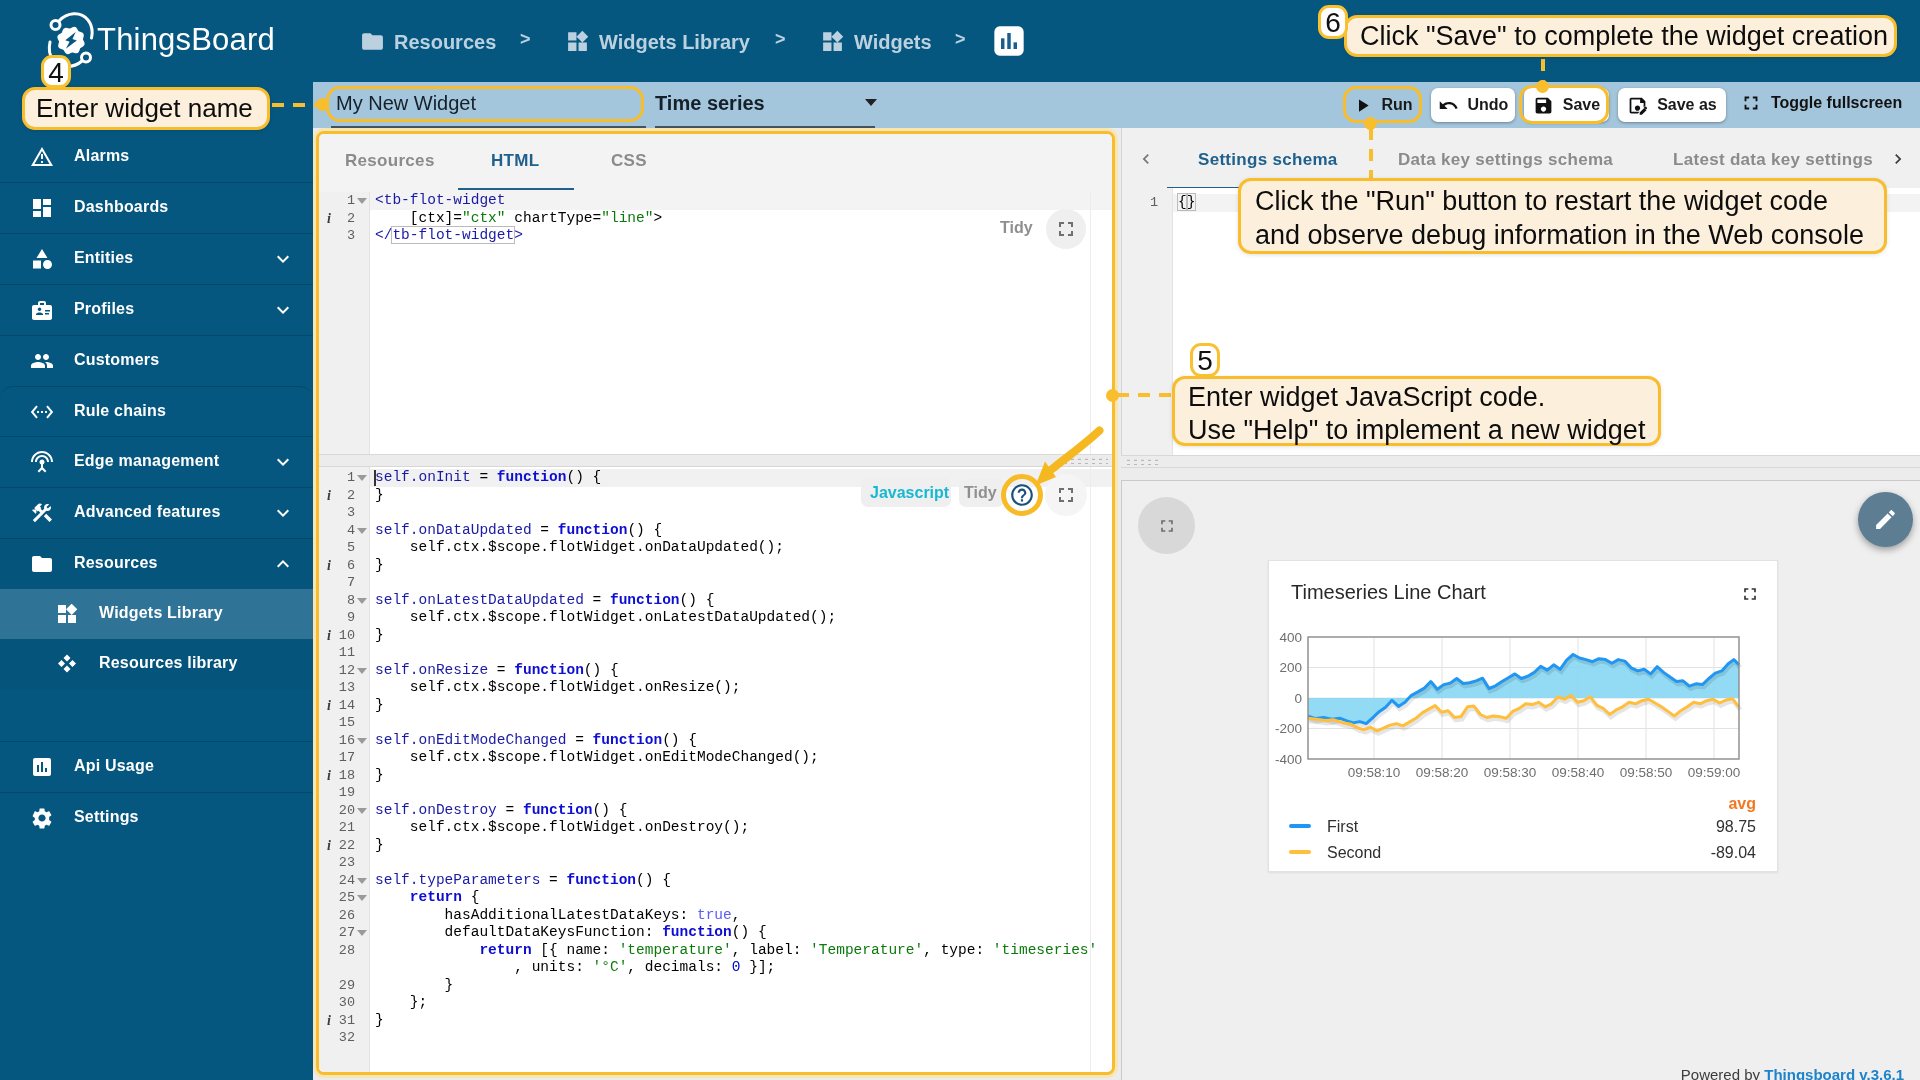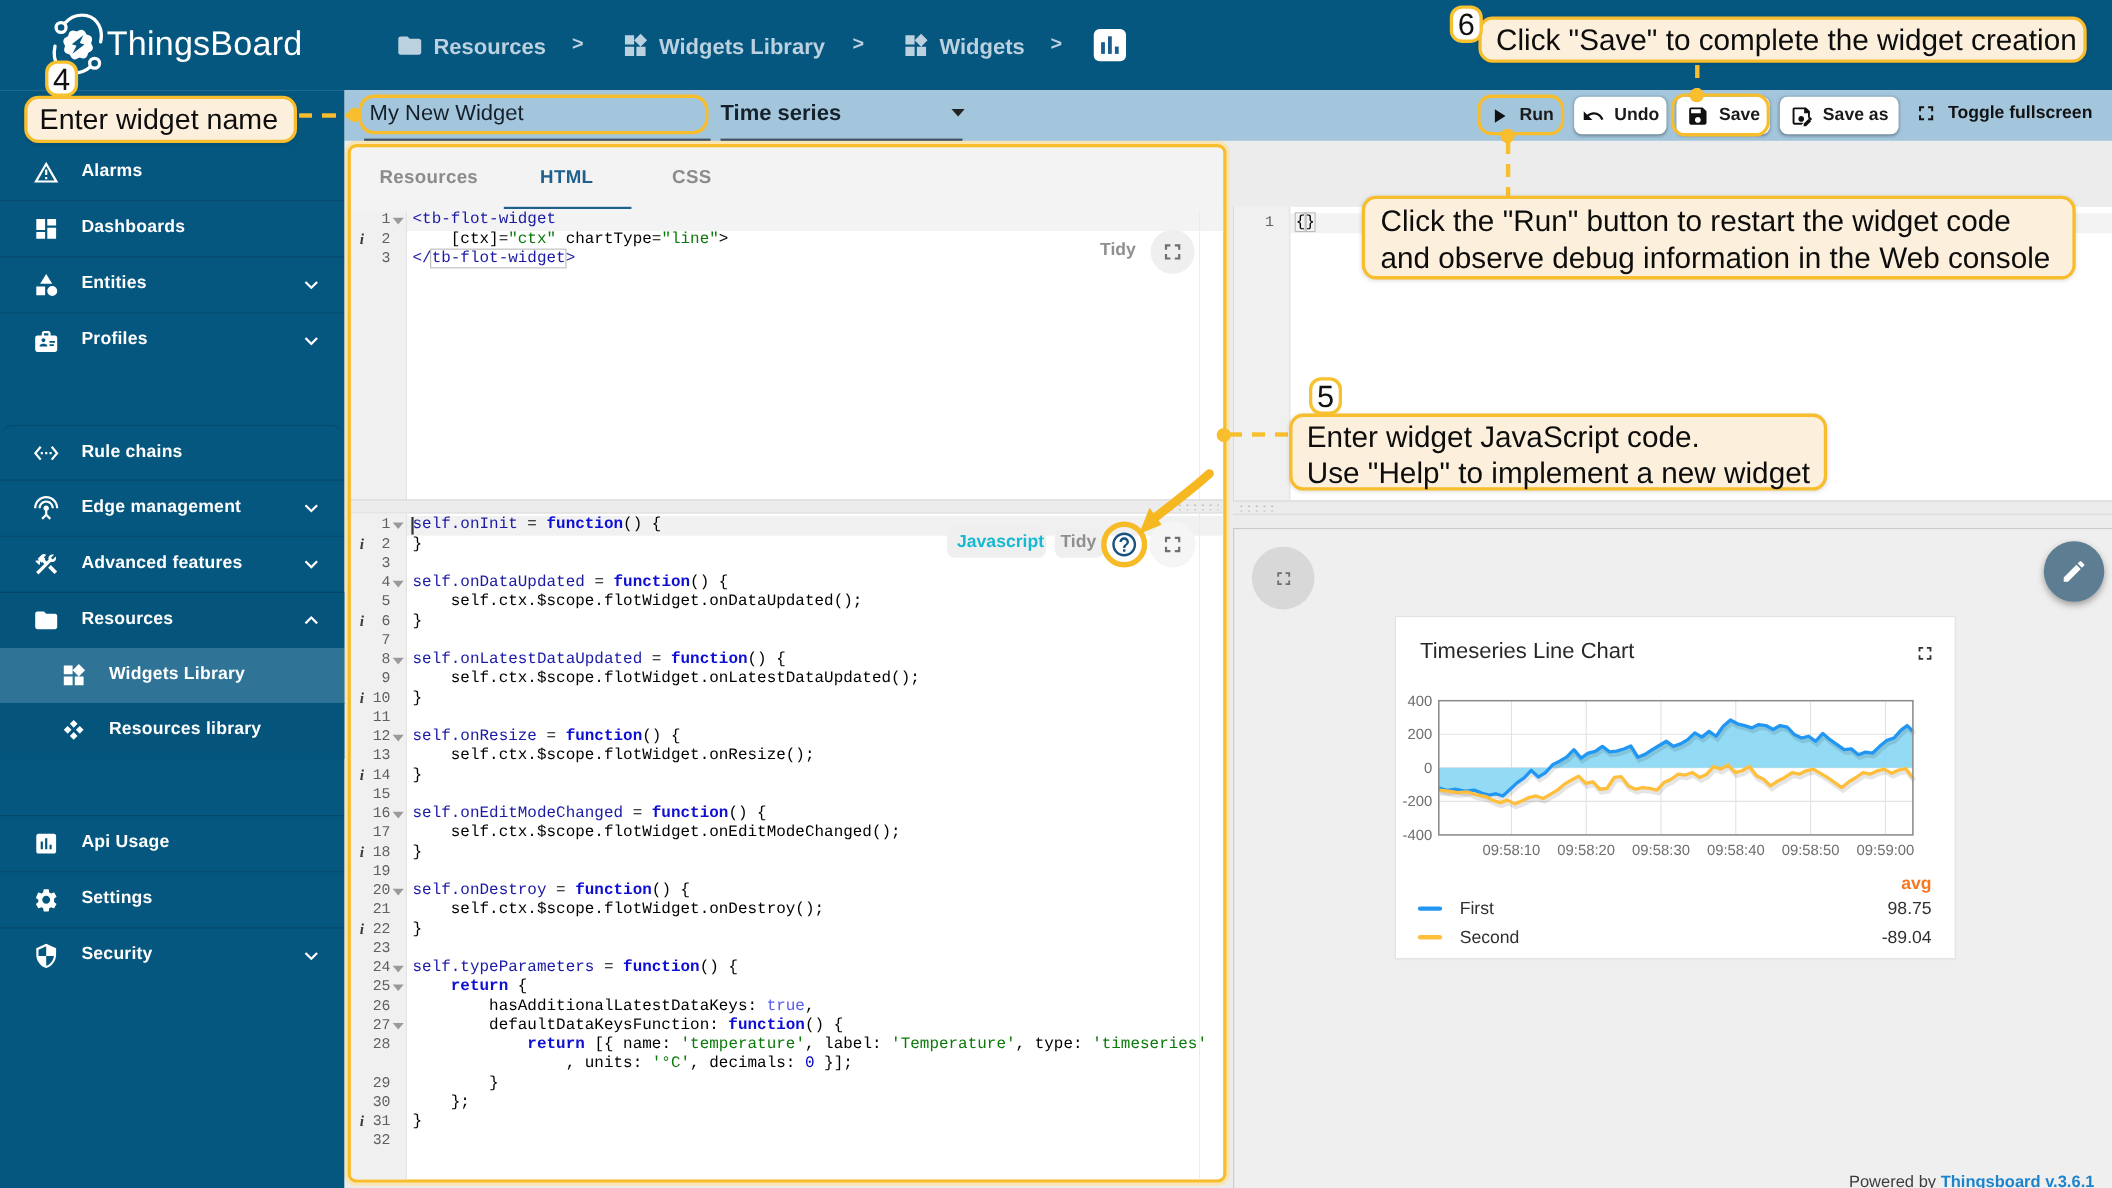--- a/index.html
+++ b/index.html
@@ -123,20 +123,26 @@
     </div>
   <div class="mi divtop" style="top:202px;">
       <span class="ic"><svg viewBox="0 0 24 24" width="24" height="24" fill="#fff">
           <path d="M20 7h-4V5c0-.55-.22-1.05-.59-1.41C15.05 3.22 14.55 3 14 3h-4c-1.1 0-2 .9-2 2v2H4c-1.1 0-2 .9-2 2v11c0 1.1.9 2 2 2h16c1.1 0 2-.9 2-2V9c0-1.1-.9-2-2-2zM10 5h4v2h-4V5zm1.25 6.25c0 .97-.78 1.75-1.75 1.75s-1.75-.78-1.75-1.75.78-1.75 1.75-1.75 1.75.78 1.75 1.75zM13 17H6v-.75c0-1.17 2.33-1.75 3.5-1.75s3.5.58 3.5 1.75V17zm2-5h5v1.5h-5V12zm0 3h4v1.5h-4V15z"></path>
         </svg></span>
       <span class="lb">Profiles</span>
       <span class="chev"><svg viewBox="0 0 24 24" width="24" height="24" fill="#fff">
           <path d="M7.41 8.59L12 13.17l4.59-4.58L18 10l-6 6-6-6 1.41-1.41z"></path>
         </svg></span>
     </div>
+  <div class="mi divtop" style="top:253px;">
+      <span class="ic"><svg viewBox="0 0 24 24" width="24" height="24" fill="#fff">
+          <path d="M16 11c1.66 0 2.99-1.34 2.99-3S17.66 5 16 5c-1.66 0-3 1.34-3 3s1.34 3 3 3zm-8 0c1.66 0 2.99-1.34 2.99-3S9.66 5 8 5C6.34 5 5 6.34 5 8s1.34 3 3 3zm0 2c-2.33 0-7 1.17-7 3.5V19h14v-2.5c0-2.33-4.67-3.5-7-3.5zm8 0c-.29 0-.62.02-.97.05 1.16.84 1.97 1.97 1.97 3.45V19h6v-2.5c0-2.33-4.67-3.5-7-3.5z"></path>
+        </svg></span>
+      <span class="lb">Customers</span>
+    </div>
   <div class="mi divtop" style="top:304px;border-radius:13px;">
       <span class="ic"><svg viewBox="0 0 24 24" width="24" height="24" fill="#fff">
           <path d="M7.77 6.76L6.23 5.48.82 12l5.41 6.52 1.54-1.28L3.42 12l4.35-5.24zM7 13h2v-2H7v2zm10-2h-2v2h2v-2zm-6 2h2v-2h-2v2zm6.77-7.52l-1.54 1.28L20.58 12l-4.35 5.24 1.54 1.28L23.18 12l-5.41-6.52z"></path>
         </svg></span>
       <span class="lb">Rule chains</span>
     </div>
   <div class="mi divtop" style="top:354px;">
       <span class="ic"><svg viewBox="0 0 24 24" width="24" height="24" fill="#fff">
           <path d="M12 5c-3.87 0-7 3.13-7 7h2c0-2.76 2.24-5 5-5s5 2.24 5 5h2c0-3.87-3.13-7-7-7zm1 9.29c.88-.39 1.5-1.26 1.5-2.29 0-1.38-1.12-2.5-2.5-2.5S9.5 10.62 9.5 12c0 1.02.62 1.9 1.5 2.29v3.3L7.59 21 9 22.41l3-3 3 3L16.41 21 13 17.59v-3.3zM12 1C5.93 1 1 5.93 1 12h2c0-4.97 4.03-9 9-9s9 4.03 9 9h2c0-6.07-4.93-11-11-11z"></path>
         </svg></span>
@@ -179,29 +185,20 @@
       <span class="ic"><svg viewBox="0 0 24 24" width="24" height="24" fill="#fff">
           <path d="M19 3H5c-1.1 0-2 .9-2 2v14c0 1.1.9 2 2 2h14c1.1 0 2-.9 2-2V5c0-1.1-.9-2-2-2zM9 17H7v-7h2v7zm4 0h-2V7h2v10zm4 0h-2v-4h2v4z"></path>
         </svg></span>
       <span class="lb">Api Usage</span>
     </div>
   <div class="mi divtop" style="top:710px;">
       <span class="ic"><svg viewBox="0 0 24 24" width="24" height="24" fill="#fff">
           <path d="M19.14 12.94c.04-.3.06-.61.06-.94 0-.32-.02-.64-.07-.94l2.03-1.58c.18-.14.23-.41.12-.61l-1.92-3.32c-.12-.22-.37-.29-.59-.22l-2.39.96c-.5-.38-1.03-.7-1.62-.94l-.36-2.54c-.04-.24-.24-.41-.48-.41h-3.84c-.24 0-.43.17-.47.41l-.36 2.54c-.59.24-1.13.57-1.62.94l-2.39-.96c-.22-.08-.47 0-.59.22L2.74 9.87c-.12.21-.08.47.12.61l2.03 1.58c-.05.3-.09.63-.09.94s.02.64.07.94l-2.03 1.58c-.18.14-.23.41-.12.61l1.92 3.32c.12.22.37.29.59.22l2.39-.96c.5.38 1.03.7 1.62.94l.36 2.54c.05.24.24.41.48.41h3.84c.24 0 .44-.17.47-.41l.36-2.54c.59-.24 1.13-.56 1.62-.94l2.39.96c.22.08.47 0 .59-.22l1.92-3.32c.12-.22.07-.47-.12-.61l-2.01-1.58zM12 15.6c-1.98 0-3.6-1.62-3.6-3.6s1.62-3.6 3.6-3.6 3.6 1.62 3.6 3.6-1.62 3.6-3.6 3.6z"></path>
         </svg></span>
       <span class="lb">Settings</span>
-    </div>
-  <div class="mi divtop" style="top:761px;">
-      <span class="ic"><svg viewBox="0 0 24 24" width="24" height="24" fill="#fff">
-          <path d="M12 1L3 5v6c0 5.55 3.84 10.74 9 12 5.16-1.26 9-6.45 9-12V5l-9-4zm0 10.99h7c-.53 4.12-3.28 7.79-7 8.94V12H5V6.3l7-3.11v8.8z"></path>
-        </svg></span>
-      <span class="lb">Security</span>
-      <span class="chev"><svg viewBox="0 0 24 24" width="24" height="24" fill="#fff">
-          <path d="M7.41 8.59L12 13.17l4.59-4.58L18 10l-6 6-6-6 1.41-1.41z"></path>
-        </svg></span>
     </div>
 </div>
 <div id="logo">
   <svg width="52" height="56" viewBox="0 0 52 56">
     <g fill="none" stroke="#fff" stroke-width="3">
       <path d="M13 9 C 21 0, 35 -1, 42 8 C 45.5 12.5, 47 19, 45.5 26" stroke-linecap="round"></path>
       <path d="M36 49 C 28 56, 14 57, 7 48 C 3.5 43.5, 2.5 37, 4 30" stroke-linecap="round"></path>
       <circle cx="9.5" cy="13" r="4.5"></circle>
       <circle cx="40" cy="45.5" r="4.5"></circle>
     </g>
@@ -383,20 +380,32 @@
     <svg style="position:absolute; left:735px; top:16px;" viewBox="0 0 24 24" width="24" height="24" fill="#6F6F6F">
         <path d="M7 14H5v5h5v-2H7v-3zm-2-4h2V7h3V5H5v5zm12 7h-3v2h5v-5h-2v3zM14 5v2h3v3h2V5h-5z"></path>
       </svg>
     <svg style="position:absolute; left:700px; top:-45px; z-index:6;" width="100" height="70" viewBox="0 0 100 70">
       <path d="M80.5 8.5 C 66 22, 48 35, 32.5 47.5" fill="none" stroke="#F5B821" stroke-width="8" stroke-linecap="round"></path>
       <path d="M16.5 63.5 L37 55 L26 39.5 Z" fill="#F5B821"></path>
     </svg>
   </div>
 </div>
 <div id="rpanel">
+  <div id="rtabs">
+    <svg style="position:absolute; left:14px; top:21px;" viewBox="0 0 24 24" width="20" height="20" fill="#757575">
+        <path d="M15.41 7.41L14 6l-6 6 6 6 1.41-1.41L10.83 12z"></path>
+      </svg>
+    <span class="tab act" style="left:76px;">Settings schema</span>
+    <span class="tab" style="left:276px;">Data key settings schema</span>
+    <span class="tab" style="left:551px;">Latest data key settings</span>
+    <svg style="position:absolute; left:766px; top:21px;" viewBox="0 0 24 24" width="20" height="20" fill="#3c3c3c">
+        <path d="M10 6L8.59 7.41 13.17 12l-4.58 4.59L10 18l6-6z"></path>
+      </svg>
+    <div class="inkbar" style="left:45px; width:202px; top:59px;"></div>
+  </div>
   <div id="red">
     <div style="position:absolute;left:0;top:6px;width:100%;height:17.5px;background:#F3F3F3;"></div>
     <div class="gut" style="height:267px;">
       <span class="gnum" style="top:6px;">1</span>
     </div>
     <div class="ed-line" style="left:56px; top:6px;"><span style="outline:1px solid #bbb;">{</span><span style="outline:1px solid #bbb;">}</span></div>
   </div>
   <div id="rsplit">
       <div class="gripdots" style="left:4px; top:2px; width:34px;"></div>
     </div>

